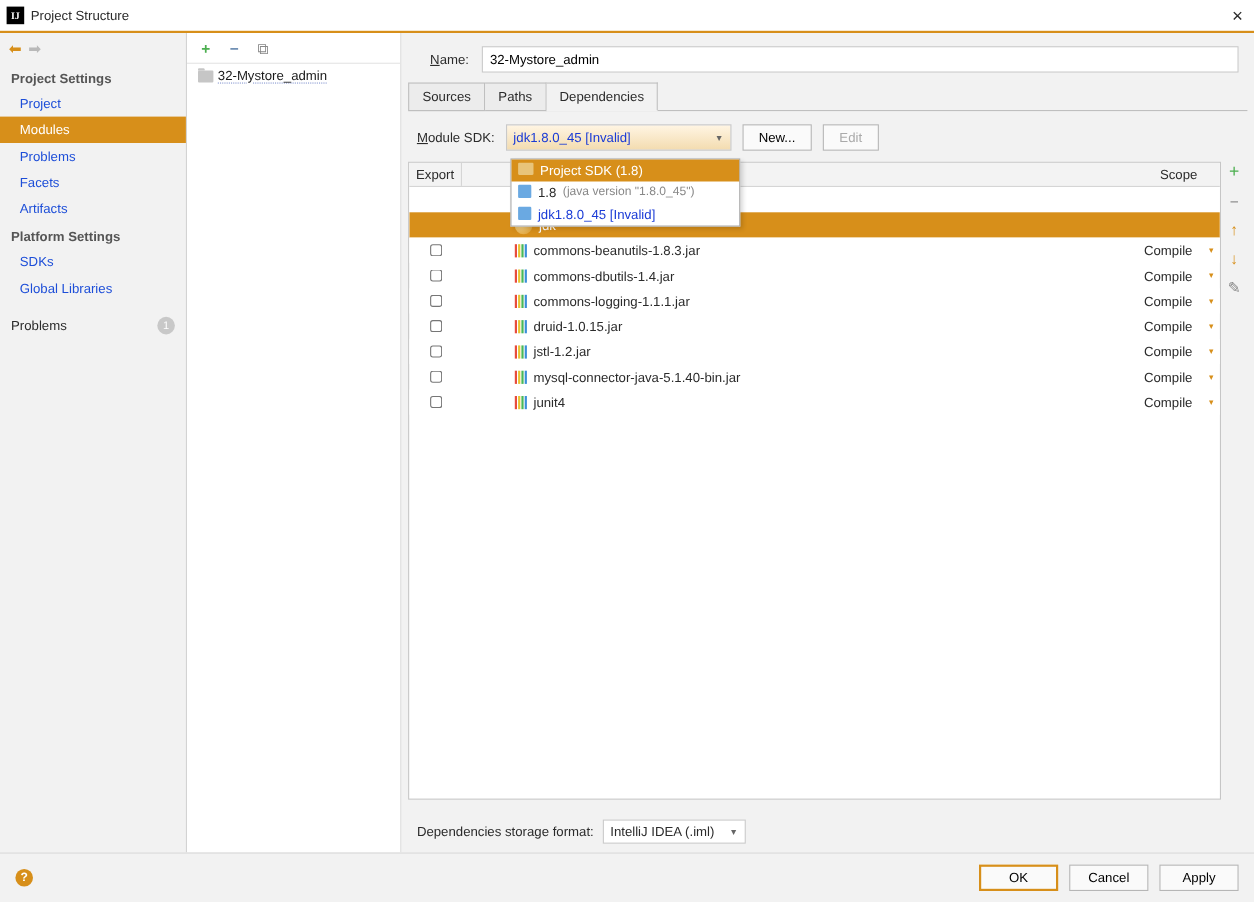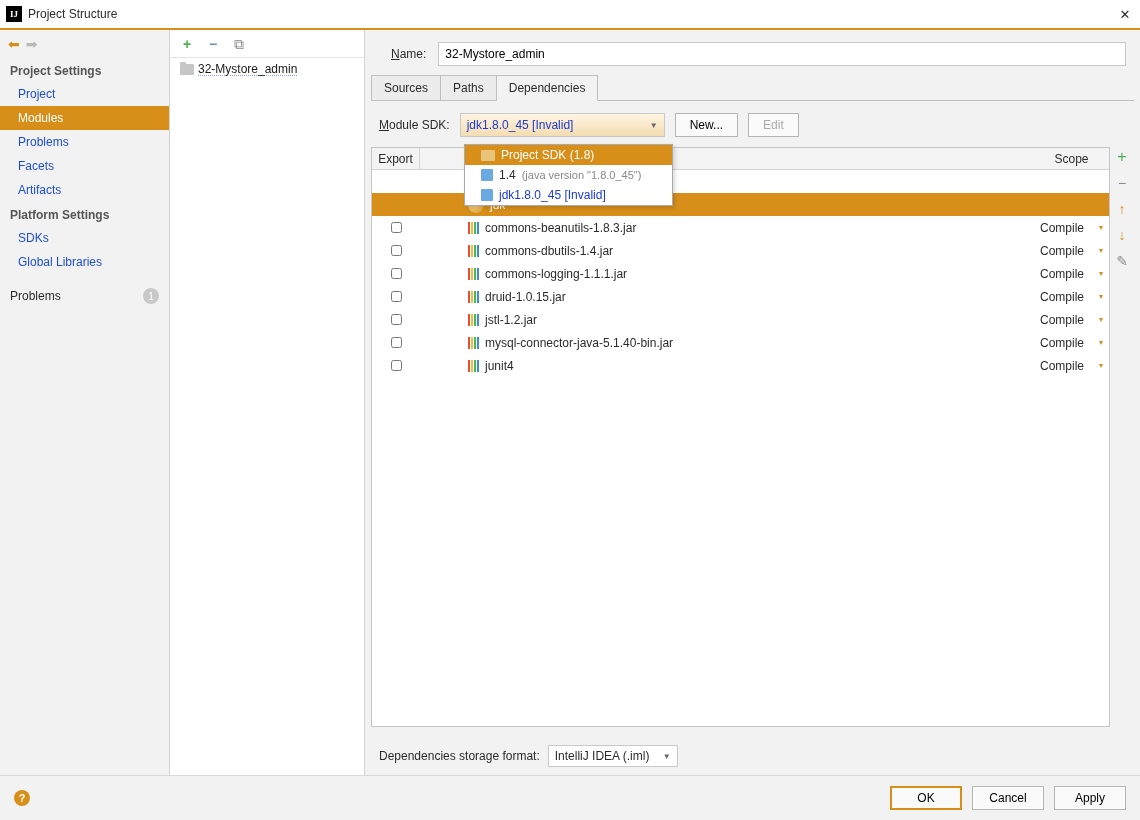--- a/index.html
+++ b/index.html
@@ -47,21 +47,21 @@
 .tab-underline { border-bottom: 1px solid #bfbfbf; margin: 0 6px; }
 
 .module-sdk-row { display: flex; align-items: center; gap: 10px; padding: 12px 14px 10px; position: relative; }
 .module-sdk-row label .u { text-decoration: underline; }
 .sdk-select { width: 205px; height: 24px; border: 1px solid #c9c9c9; background: linear-gradient(#fff5e3, #f3dcb0); display: flex; align-items: center; justify-content: space-between; padding: 0 6px; font-size: 12px; color: #1a3bd6; cursor: pointer; }
 .sdk-select .chev { color: #666; font-size: 8px; }
 .btn { height: 24px; padding: 0 14px; border: 1px solid #b6b6b6; background: #fafafa; font-size: 12px; cursor: pointer; display: flex; align-items: center; }
 .btn.disabled { color: #aaa; cursor: default; }
 
 .sdk-dropdown { position: absolute; left: 464px; top: 144px; width: 209px; background: #fff; border: 1px solid #a9a9a9; box-shadow: 2px 2px 4px rgba(0,0,0,0.15); z-index: 20; }
-.sdk-opt { display: flex; align-items: center; gap: 6px; padding: 3px 16px; font-size: 12px; cursor: pointer; }
+.sdk-opt { display: flex; gap: 6px; padding: 3px 6px; font-size: 12px; cursor: pointer; }
 .sdk-opt.sel { background: #d78f1a; color: #fff; }
 .sdk-opt .ic-folder { width: 14px; height: 11px; background: #e8c47a; border-radius: 1px; }
 .sdk-opt .ic-jdk { width: 12px; height: 12px; background: #6aa9e2; border-radius: 1px; }
 .sdk-opt .ver { color: #888; font-size: 11px; }
 .sdk-opt .invalid { color: #1a3bd6; }
 
 .dep-area { display: flex; flex: 1; min-height: 0; padding: 0 6px 10px 6px; gap: 4px; }
 .dep-table-region { flex: 1; position: relative; }
 .dep-table-wrap { flex: 1; border: 1px solid #c6c6c6; background: #fff; overflow: hidden; display: flex; flex-direction: column; height: 100%; }
 
@@ -346,21 +346,21 @@
   </div>
 </div>
 
 <div class="sdk-dropdown" id="sdk-dd">
     <div class="sdk-opt sel">
       <div class="ic-folder"></div>
       <span>Project SDK (1.8)</span>
     </div>
     <div class="sdk-opt">
       <div class="ic-jdk"></div>
-      <span>1.4</span>
+      <span>1.8</span>
       <span class="ver"> (java version "1.8.0_45")</span>
     </div>
     <div class="sdk-opt">
       <div class="ic-jdk"></div>
       <span class="invalid">jdk1.8.0_45 [Invalid]</span>
     </div>
   </div>
 
 <div class="dialog-footer">
   <div class="help-icon">?</div>

